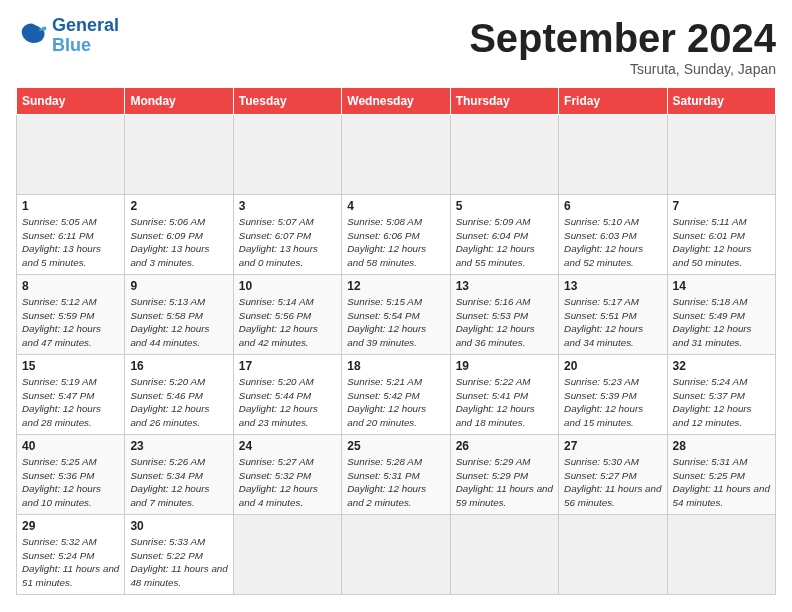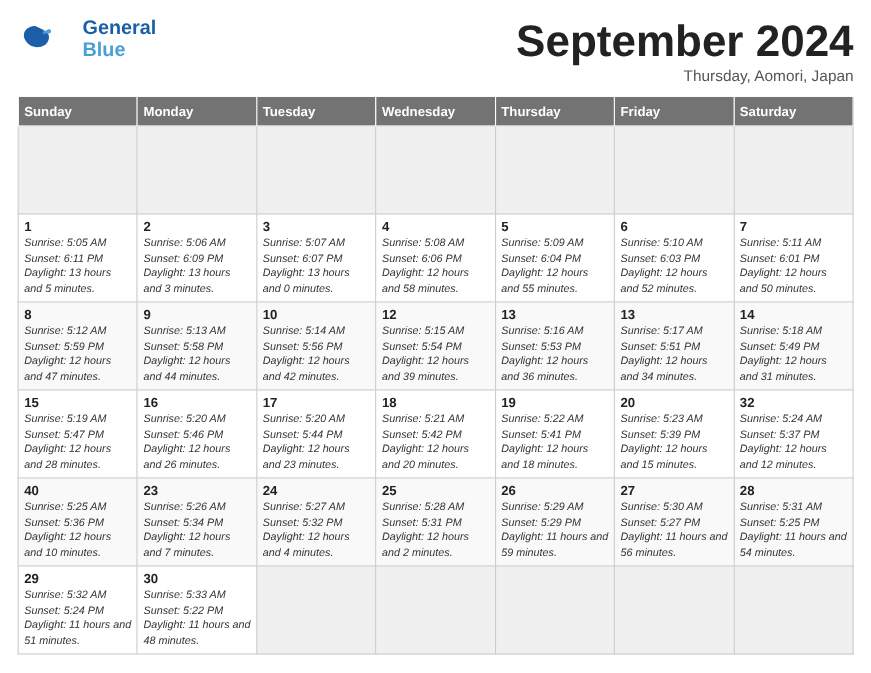--- a/index.html
+++ b/index.html
@@ -22,21 +22,20 @@
       gap: 4px;
     }
     .logo-text {
       font-size: 18px;
       font-weight: bold;
       color: #333;
       line-height: 1.1;
     }
     .logo-text span {
       color: #1a5fa8;
-      margin-left: 23px;
     }
     .logo-bird {
       width: 32px;
       height: 28px;
     }
     .title-block {
       text-align: right;
     }
     .month-year {
       font-size: 40px;
@@ -46,21 +45,21 @@
     .location {
       font-size: 14px;
       color: #555;
     }
     table {
       width: 100%;
       border-collapse: collapse;
       font-size: 10.5px;
     }
     thead tr th {
-      background: #737373;
+      background: #ef4444;
       color: #fff;
       text-align: left;
       padding: 6px 5px;
       font-size: 12px;
       font-weight: bold;
       border: 1px solid #fff;
     }
     tbody tr td {
       border: 1px solid #ccc;
       vertical-align: top;
@@ -100,21 +99,21 @@
     <svg class="logo-bird" viewBox="0 0 40 36" xmlns="http://www.w3.org/2000/svg">
       <path d="M20 2 C10 2, 4 10, 8 18 C12 26, 22 30, 32 24 C36 20, 38 14, 34 10 C30 6, 24 4, 20 2Z" fill="#1a5fa8"></path>
       <path d="M32 8 C36 4, 40 6, 38 10 C36 12, 32 10, 30 12 C28 8, 30 8, 32 8Z" fill="#4a9fd4"></path>
     </svg>
     <div>
       <div class="logo-text"><span>General</span><br><span style="color:#4a9fd4">Blue</span></div>
     </div>
   </div>
   <div class="title-block">
     <div class="month-year">September 2024</div>
-    <div class="location">Thursday, Aomori, Japan</div>
+    <div class="location">Tsuruta, Sunday, Japan</div>
   </div>
 </div>
 
 <table>
   <thead>
     <tr>
     <th>Sunday</th>
         <th>Monday</th>
         <th>Tuesday</th>
         <th>Wednesday</th>

